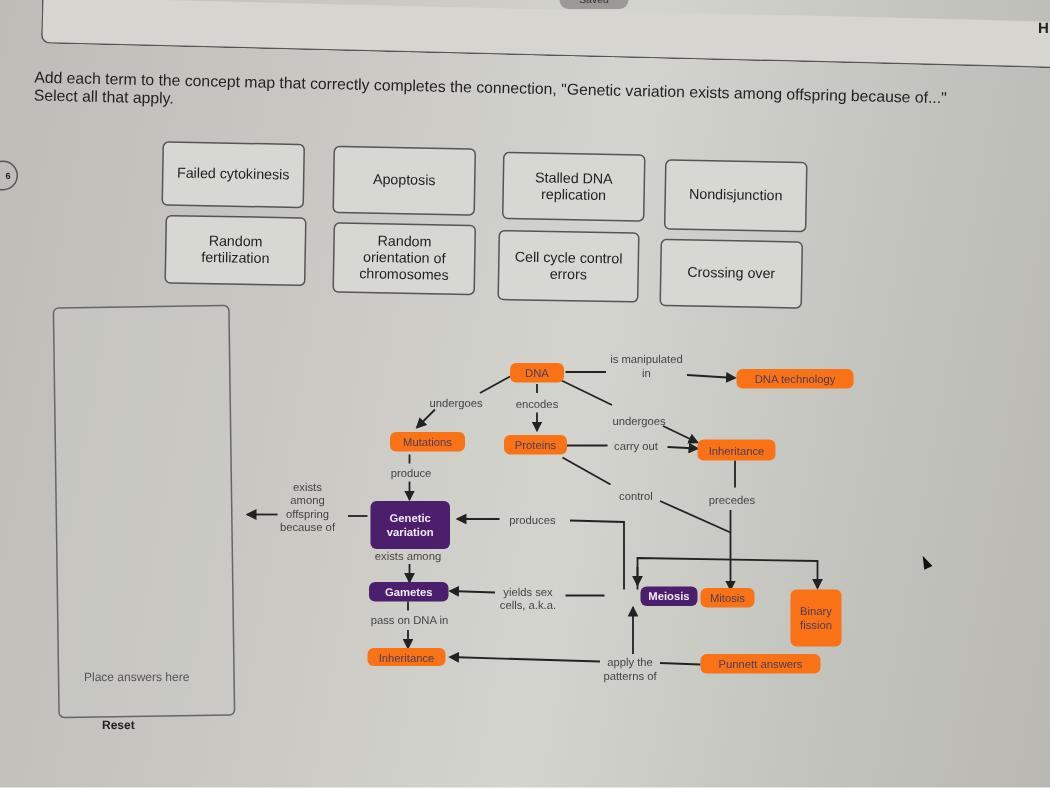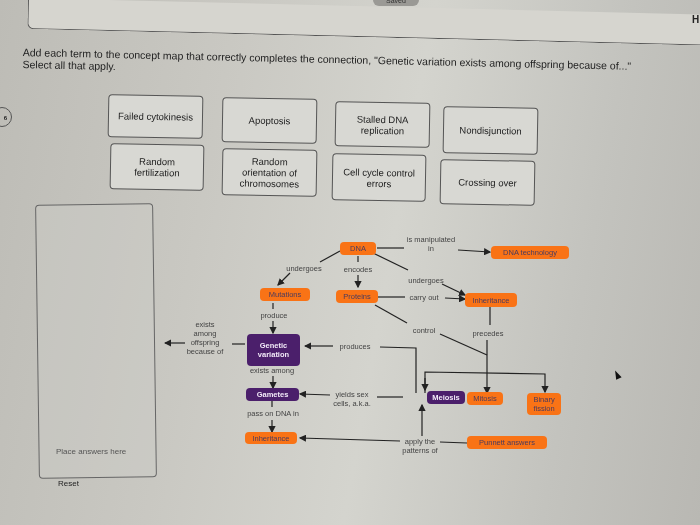--- a/index.html
+++ b/index.html
@@ -7,21 +7,21 @@
       background:linear-gradient(100deg,#bdbcb6 0%,#c9c8c2 30%,#d4d4ce 55%,#c3c3be 80%,#b9b8b3 100%);
       font-family:"Liberation Sans",sans-serif;color:#222;}
     .topbar{position:absolute;left:28px;top:-2px;width:690px;height:30px;border-bottom:1.5px solid #555;border-left:1.5px solid #555;border-radius:0 0 0 6px;transform:rotate(1.4deg);transform-origin:left top;background:#d6d5cf;}
     .saved{position:absolute;left:373px;top:-8px;width:46px;height:14px;background:#9a9995;border-radius:6px;font-size:7px;color:#333;text-align:center;line-height:18px;}
     .h-mark{position:absolute;left:692px;top:14px;font-size:10px;font-weight:bold;}
     .instr{position:absolute;left:23px;top:46px;width:680px;font-size:10.5px;line-height:12px;transform:rotate(1.3deg);transform-origin:left top;}
     .qnum{position:absolute;left:-8px;top:107px;width:20px;height:20px;border:1px solid #555;border-radius:50%;font-size:6px;font-weight:bold;text-align:right;line-height:20px;padding-right:4px;box-sizing:border-box;}
     .term{position:absolute;border:1.3px solid #555;border-radius:4px;background:#d8d8d3;font-size:9.5px;text-align:center;display:flex;align-items:center;justify-content:center;box-sizing:border-box;line-height:11px;}
     .dropzone{position:absolute;left:37px;top:204px;width:116px;height:272px;border:1.3px solid #666;border-radius:4px;transform:rotate(-0.8deg);background:rgba(205,205,200,.4);}
     .dz-label{position:absolute;left:56px;top:447px;font-size:8px;color:#555;}
-    .reset{position:absolute;left:58px;top:479px;font-size:8px;font-weight:normal;}
+    .reset{position:absolute;left:68px;top:479px;font-size:8px;font-weight:bold;}
     .node{position:absolute;border-radius:4px;font-size:7.5px;text-align:center;display:flex;align-items:center;justify-content:center;box-sizing:border-box;line-height:9px;}
     .light{background:#f97316;color:#4a3b5e;}
     .dark{background:#4b1f6b;color:#f2eaf8;font-weight:bold;}
     .lbl{position:absolute;font-size:7.5px;color:#444;text-align:center;line-height:9px;}
     svg.lines{position:absolute;left:0;top:0;}
     .cursor{position:absolute;left:614px;top:370px;width:0;height:0;border-left:3px solid transparent;border-right:3px solid transparent;border-bottom:9px solid #111;transform:rotate(-25deg);}
   </style>
 </head>
 <body>
 
@@ -107,21 +107,21 @@
 
 <div class="node light" style="left:340px;top:242px;width:36px;height:13px;">DNA</div>
 <div class="node light" style="left:491px;top:246px;width:78px;height:13px;">DNA technology</div>
 <div class="node light" style="left:260px;top:288px;width:50px;height:13px;">Mutations</div>
 <div class="node light" style="left:336px;top:290px;width:42px;height:13px;">Proteins</div>
 <div class="node light" style="left:465px;top:293px;width:52px;height:14px;">Inheritance</div>
 <div class="node dark" style="left:247px;top:334px;width:53px;height:23px;padding:16px 6px;">Genetic variation</div>
 <div class="node dark" style="left:246px;top:388px;width:53px;height:13px;">Gametes</div>
 <div class="node dark" style="left:404px;top:391px;width:38px;height:13px;margin-left:23px;">Meiosis</div>
 <div class="node light" style="left:467px;top:392px;width:36px;height:13px;">Mitosis</div>
-<div class="node light" style="left:527px;top:393px;width:34px;height:22px;padding:0 16px;">Binary fission</div>
+<div class="node light" style="left:527px;top:393px;width:34px;height:38px;padding:0 16px;">Binary fission</div>
 <div class="node light" style="left:245px;top:432px;width:52px;height:12px;">Inheritance</div>
 <div class="node light" style="left:467px;top:436px;width:80px;height:13px;">Punnett answers</div>
 
 <div class="lbl" style="left:403px;top:235px;width:56px;">is manipulated in</div>
 <div class="lbl" style="left:280px;top:264px;width:48px;">undergoes</div>
 <div class="lbl" style="left:338px;top:265px;width:40px;">encodes</div>
 <div class="lbl" style="left:402px;top:276px;width:48px;">undergoes</div>
 <div class="lbl" style="left:404px;top:293px;width:40px;">carry out</div>
 <div class="lbl" style="left:254px;top:311px;width:40px;">produce</div>
 <div class="lbl" style="left:404px;top:326px;width:40px;">control</div>

